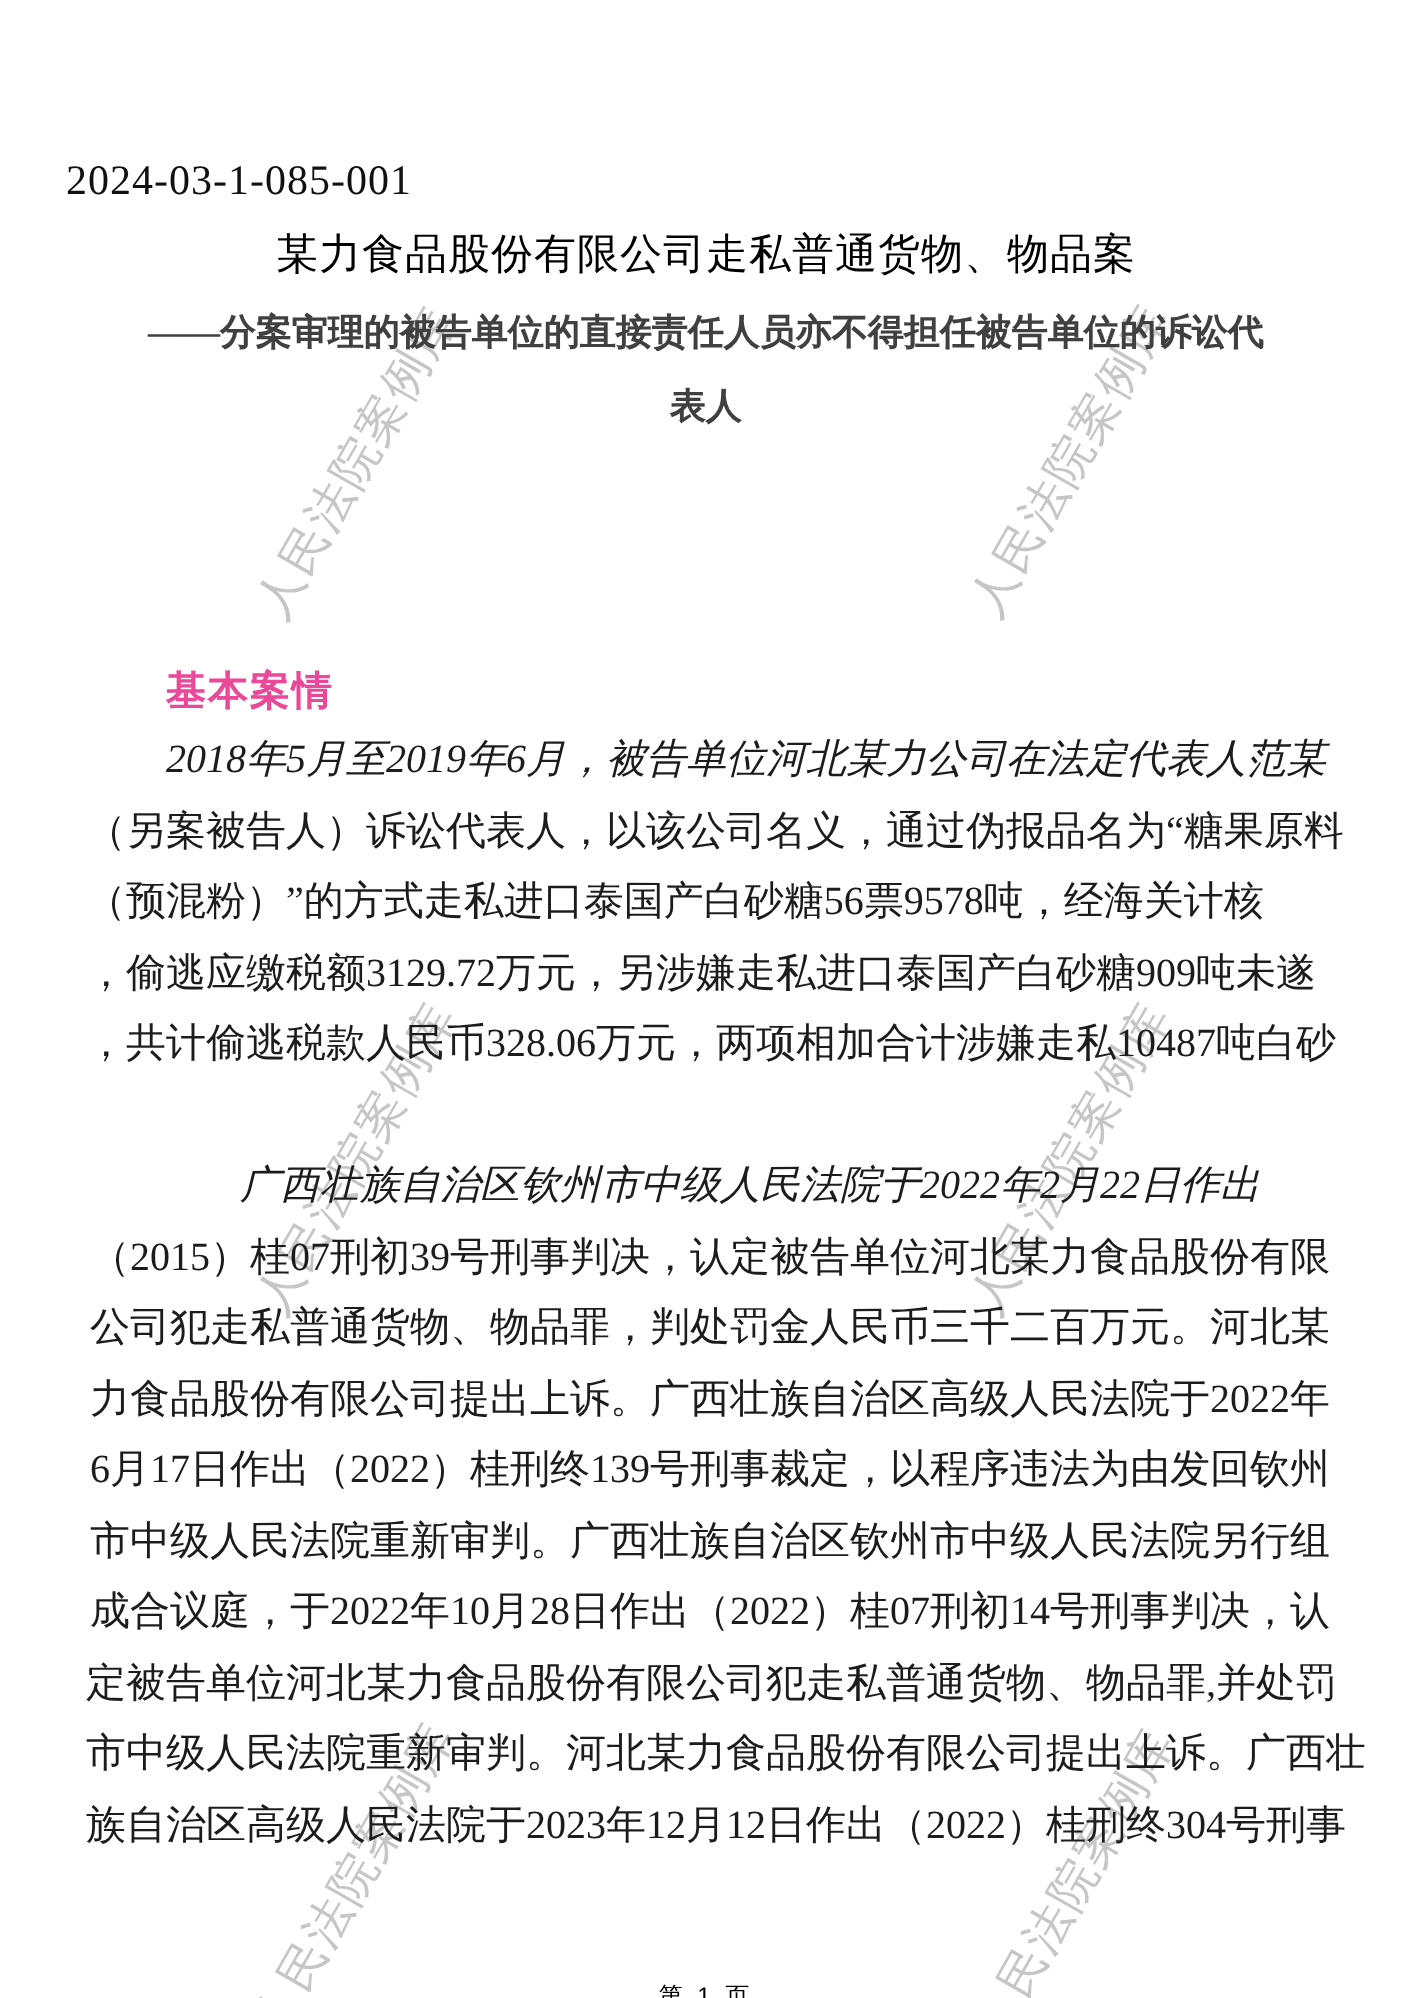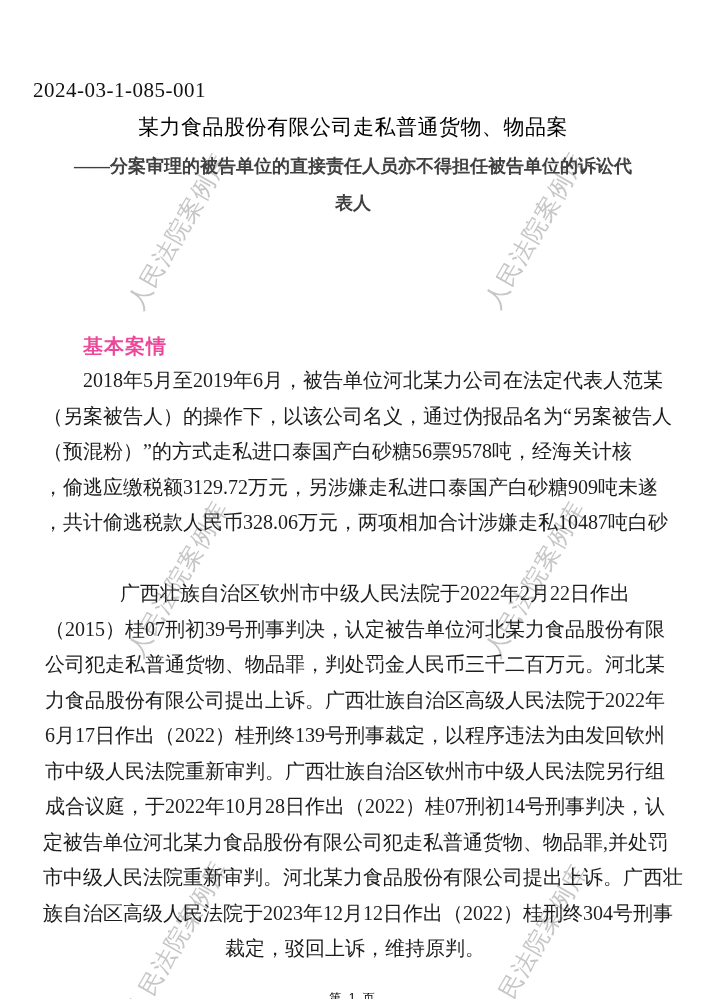--- a/index.html
+++ b/index.html
@@ -61,21 +61,21 @@
     position:absolute;left:83px;top:296px;
     font-family:Liberation Mono, monospace;
     font-weight:bold;font-size:20px;color:#ec4899;
     line-height:35px;letter-spacing:1px;
   }
   .para{
     position:absolute;left:43px;width:624px;
     font-size:20px;
   }
   .para .tline{line-height:35.5px;white-space:nowrap;}
-  .para .tline:first-child{text-indent:40px;}
+  .para .tline:first-child{text-indent:40px;font-style:italic;}
   .para1{top:329px;}
   .para2{top:542px;text-align:center;}
   .page-footer{
     position:absolute;left:0;top:956px;width:706px;
     text-align:center;font-size:12px;color:#000000;
     font-family:"Liberation Sans", sans-serif;
     letter-spacing:2px;
   }
 </style>
 </head>
@@ -101,36 +101,35 @@
     <div class="subtitle">
         <div class="tline">——分案审理的被告单位的直接责任人员亦不得担任被告单位的诉讼代</div>
         <div class="tline">表人</div>
       </div>
 
 
     <div class="section-heading">基本案情</div>
 
     <div class="para para1">
         <div class="tline">2018年5月至2019年6月，被告单位河北某力公司在法定代表人范某</div>
-        <div class="tline">（另案被告人）的操作下，以该公司名义，通过伪报品名为“另案被告人</div>
+        <div class="tline">（另案被告人）诉讼代表人，以该公司名义，通过伪报品名为“糖果原料</div>
         <div class="tline">（预混粉）”的方式走私进口泰国产白砂糖56票9578吨，经海关计核</div>
         <div class="tline">，偷逃应缴税额3129.72万元，另涉嫌走私进口泰国产白砂糖909吨未遂</div>
         <div class="tline">，共计偷逃税款人民币328.06万元，两项相加合计涉嫌走私10487吨白砂</div>
       </div>
 
     <div class="para para2">
         <div class="tline">广西壮族自治区钦州市中级人民法院于2022年2月22日作出</div>
         <div class="tline">（2015）桂07刑初39号刑事判决，认定被告单位河北某力食品股份有限</div>
         <div class="tline">公司犯走私普通货物、物品罪，判处罚金人民币三千二百万元。河北某</div>
         <div class="tline">力食品股份有限公司提出上诉。广西壮族自治区高级人民法院于2022年</div>
         <div class="tline">6月17日作出（2022）桂刑终139号刑事裁定，以程序违法为由发回钦州</div>
         <div class="tline">市中级人民法院重新审判。广西壮族自治区钦州市中级人民法院另行组</div>
         <div class="tline">成合议庭，于2022年10月28日作出（2022）桂07刑初14号刑事判决，认</div>
         <div class="tline">定被告单位河北某力食品股份有限公司犯走私普通货物、物品罪,并处罚</div>
         <div class="tline">市中级人民法院重新审判。河北某力食品股份有限公司提出上诉。广西壮</div>
         <div class="tline">族自治区高级人民法院于2023年12月12日作出（2022）桂刑终304号刑事</div>
-        <div class="tline">裁定，驳回上诉，维持原判。</div>
       </div>
 
     <div class="page-footer">第 1 页</div>
 
   </div>
 </div>
 
 </body></html>

